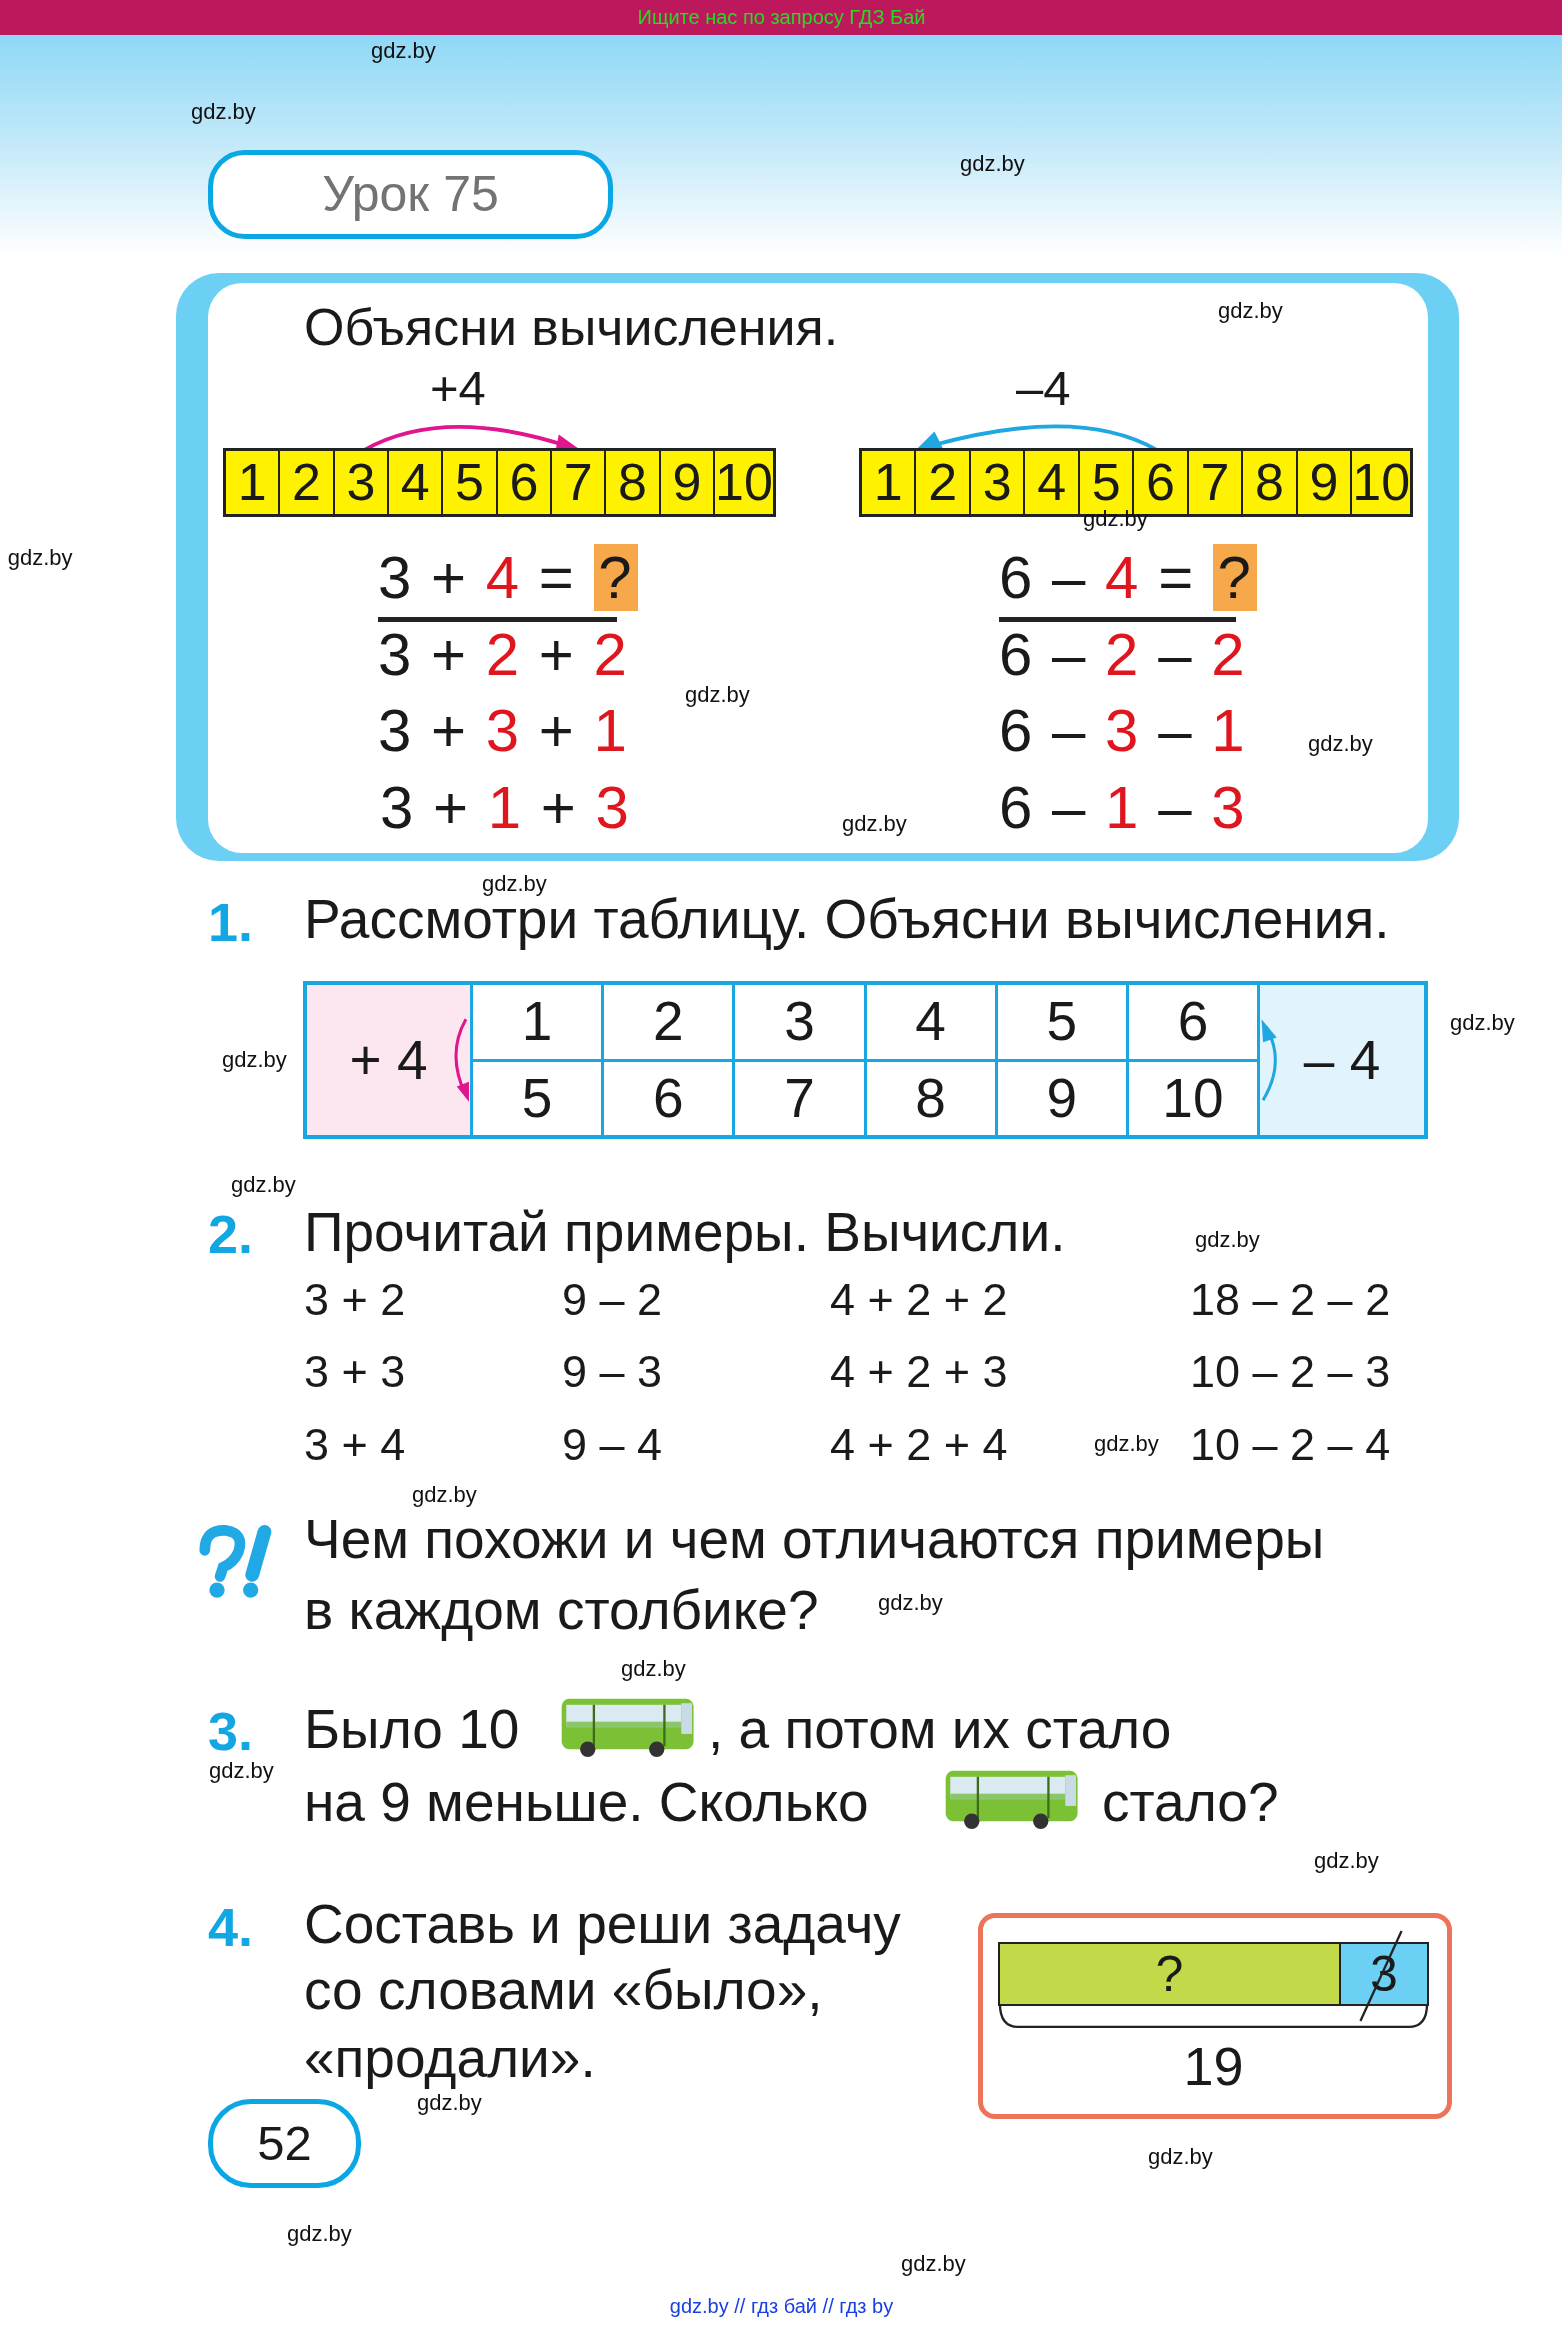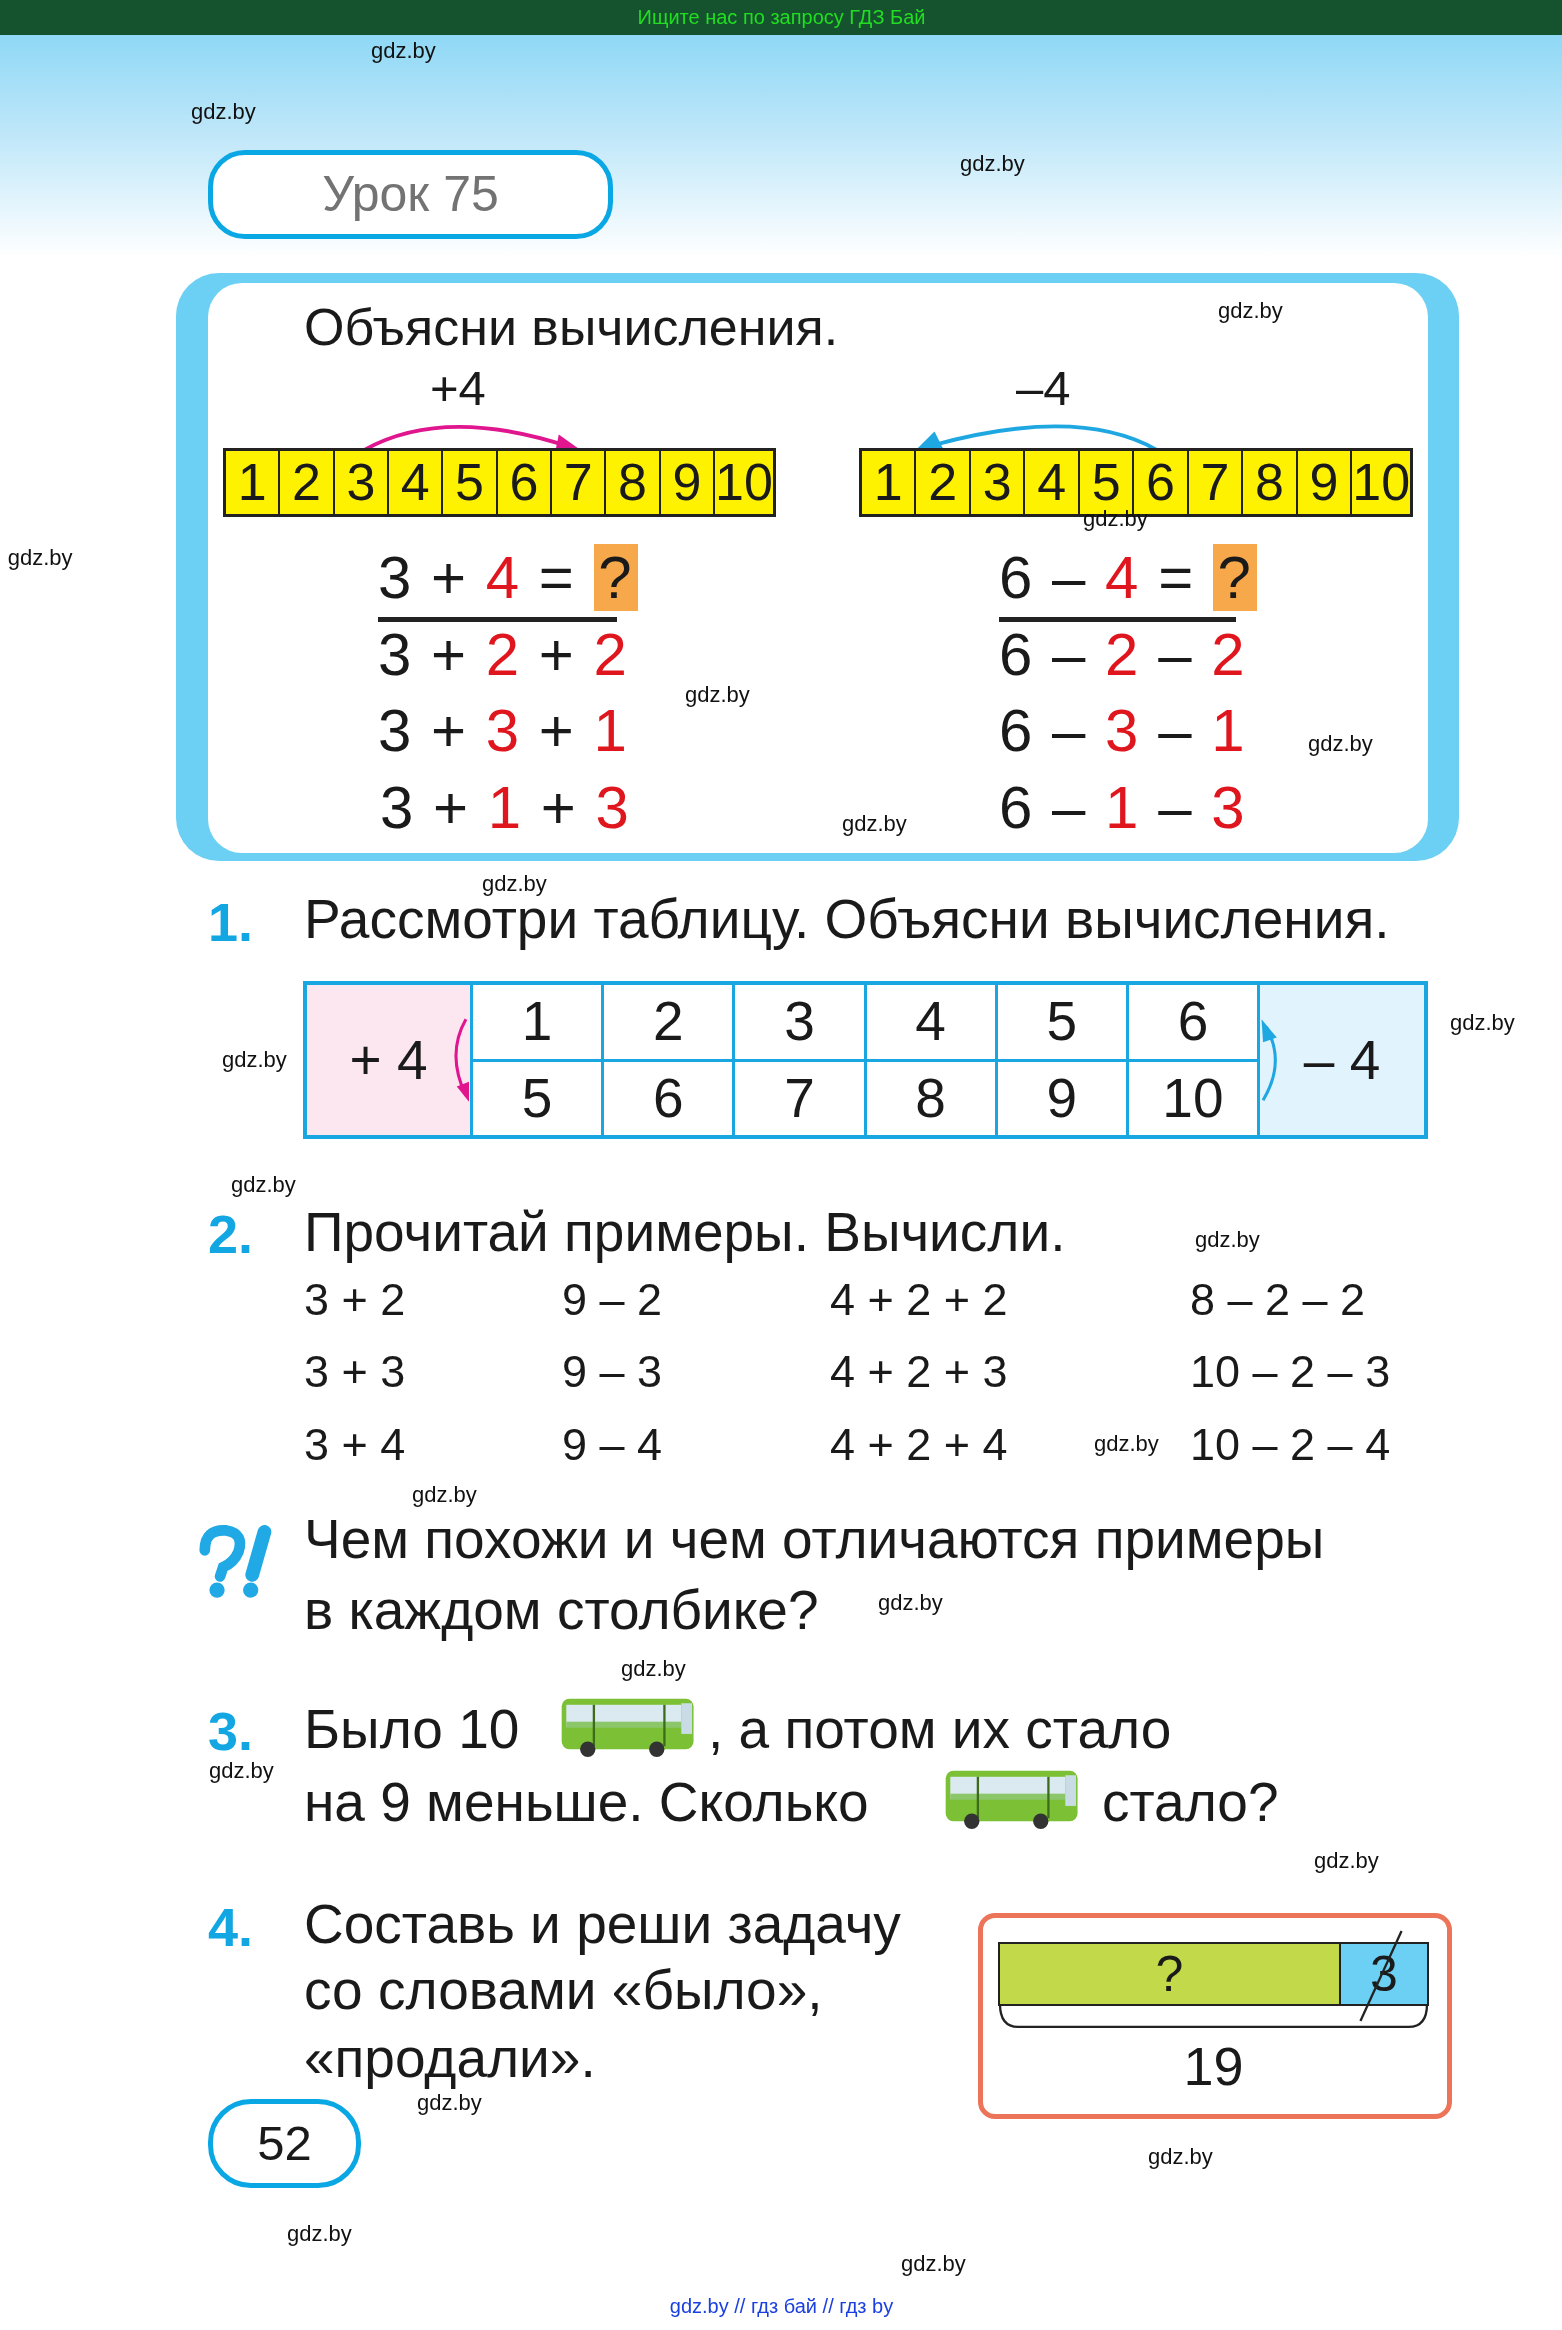--- a/index.html
+++ b/index.html
@@ -1,19 +1,19 @@
 <!DOCTYPE html>
 <html style="font-size:12.2px"><head>
 <meta charset="utf-8">
 <style>
   html, body { margin:0; padding:0; }
   body { width:1563px; height:2330px; position:relative; background:#ffffff; overflow:hidden;
          font-family:"Liberation Sans", "DejaVu Sans", sans-serif; color:#1a1a1a; }
   .abs { position:absolute; }
-  .topbar { left:0; top:0; width:1563px; height:35px; background:#14532d; text-align:center; }
+  .topbar { left:0; top:0; width:1563px; height:35px; background:#be185d; text-align:center; }
   .topbar span { color:#22dd22; font-size:20px; line-height:35px; }
   .sky { left:0; top:35px; width:1563px; height:222px;
          background:linear-gradient(#8fd8f6 0%, #bfe7f9 45%, #ffffff 100%); }
   .wm { font-size:22px; color:#111; white-space:nowrap; }
   .lesson-pill { left:208px; top:150px; width:405px; height:89px; border:5.4px solid #0aa7e5;
                  border-radius:37px; background:#fff; box-sizing:border-box; text-align:center; }
   .lesson-pill span { color:#737373; font-size:50px; line-height:78px; }
   .frame { left:176px; top:273px; width:1283px; height:588px; background:#6ccff4; border-radius:43px; }
   .frame-inner { left:208px; top:283px; width:1220px; height:570px; background:#fff; border-radius:34px; }
   .h-title { font-size:52px; color:#1a1a1a; white-space:nowrap; }
@@ -193,21 +193,21 @@
 
 <div class="abs ex" style="left:304px;top:1274px">3 + 2</div>
 <div class="abs ex" style="left:304px;top:1346px">3 + 3</div>
 <div class="abs ex" style="left:304px;top:1419px">3 + 4</div>
 <div class="abs ex" style="left:562px;top:1274px">9 – 2</div>
 <div class="abs ex" style="left:562px;top:1346px">9 – 3</div>
 <div class="abs ex" style="left:562px;top:1419px">9 – 4</div>
 <div class="abs ex" style="left:830px;top:1274px">4 + 2 + 2</div>
 <div class="abs ex" style="left:830px;top:1346px">4 + 2 + 3</div>
 <div class="abs ex" style="left:830px;top:1419px">4 + 2 + 4</div>
-<div class="abs ex" style="left:1190px;top:1274px">8 – 2 – 2</div>
+<div class="abs ex" style="left:1190px;top:1274px">18 – 2 – 2</div>
 <div class="abs ex" style="left:1190px;top:1346px">10 – 2 – 3</div>
 <div class="abs ex" style="left:1190px;top:1419px">10 – 2 – 4</div>
 
 <svg class="abs" style="left:191px;top:1521px" width="88" height="77" viewBox="0 0 115 100">
   <path d="M18 38 Q18 10 46 12 Q70 16 62 40 Q56 54 42 60 L38 72" stroke="#21a9e6" stroke-width="14" fill="none" stroke-linecap="round"></path>
   <circle cx="34" cy="90" r="10" fill="#21a9e6"></circle>
   <path d="M96 14 L80 70" stroke="#21a9e6" stroke-width="18" stroke-linecap="round"></path>
   <circle cx="78" cy="90" r="10" fill="#21a9e6"></circle>
 </svg>
 <div class="abs task-text" style="left:304px;top:1507px">Чем похожи и чем отличаются примеры</div>

